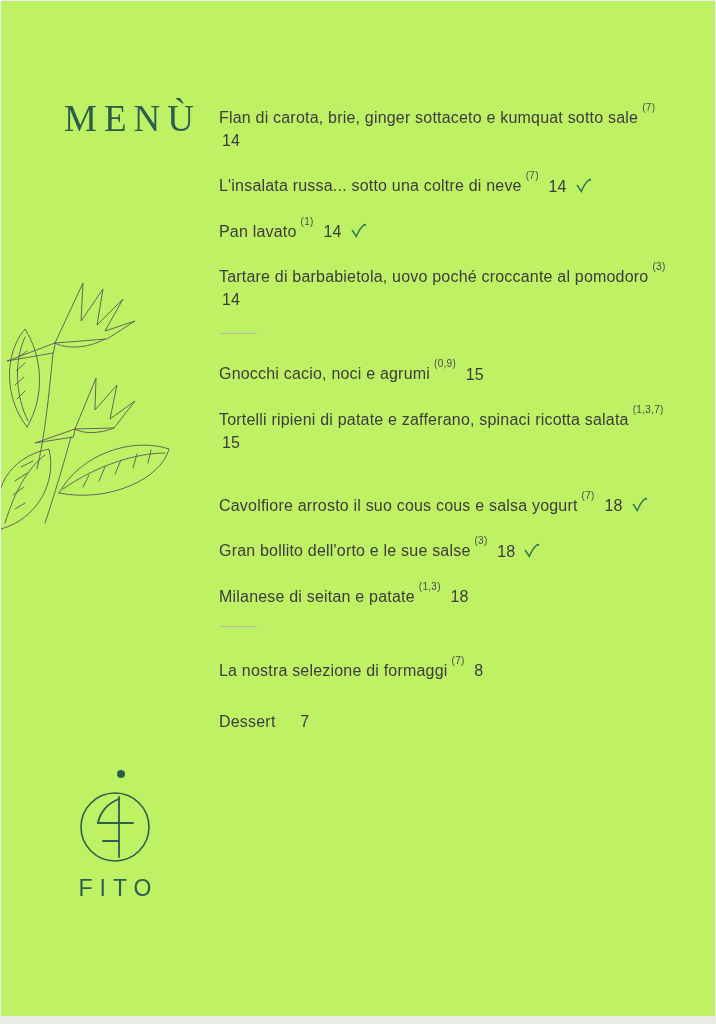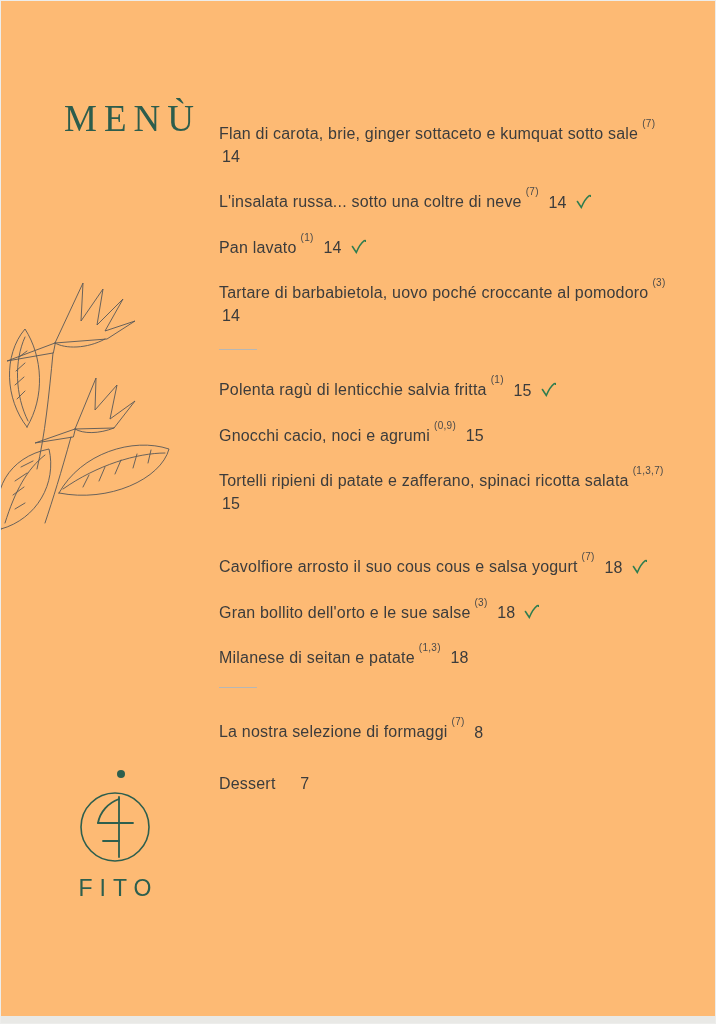--- a/index.html
+++ b/index.html
@@ -1,20 +1,20 @@
 <!DOCTYPE html>
 <html><head>
 <meta charset="utf-8">
 <style>
   html,body{margin:0;padding:0;background:#f6f6f4;}
   .page{
     position:relative;
     width:716px;height:1024px;
     margin:0 auto;
-    background:#fdba74;
+    background:#bef264;
     border:1px solid #ededeb;
     box-sizing:border-box;
     overflow:hidden;
     font-family:"Liberation Sans", sans-serif;
     color:#3c3c3c;
   }
   .page-bottom-edge{
     position:absolute;left:0;right:0;bottom:0;height:7px;
     background:#e9e9e6;
   }
@@ -31,21 +31,21 @@
   .botanical{
     position:absolute;left:-4px;top:276px;
     width:200px;height:262px;
   }
   .botanical path{stroke:#585858;stroke-width:0.9;fill:none;stroke-linejoin:round;stroke-linecap:round;}
   
   .menu-col{
     position:absolute;left:218px;top:101px;width:454px;
     font-size:16px;line-height:23px;letter-spacing:0.2px;
   }
-  .item{margin:16px 0 18px 0;}
+  .item{margin:0 0 18px 0;}
   .item.sp-after{margin-bottom:28px;}
   .section{margin:0;}
   .section.gap-lg{margin-top:36px;}
   .alg{
     font-size:10px;position:relative;top:-6px;
     margin:0 2px 0 4px;letter-spacing:0.3px;color:#4a4a4a;
   }
   .price{margin-left:3px;}
   .price.wide{margin-left:20px;}
   .divider{
@@ -124,27 +124,20 @@
       <p class="item">
         <span>Tartare di barbabietola, uovo poché croccante al pomodoro</span><sup class="alg">(3)</sup>
         <span class="price">14</span>
       </p>
     </div>
 
     <hr class="divider">
 
     <div class="section">
       <p class="item">
-        <span>Polenta ragù di lenticchie salvia fritta</span><sup class="alg">(1)</sup>
-        <span class="price">15</span><svg class="vegan-icon" width="17" height="17" viewBox="0 0 20 20">
-            <path d="M4 10 C6 13 7.5 15.5 8.6 17 C11 11 14 6 18 3" fill="none" stroke="#2f7d4f" stroke-width="1.8" stroke-linecap="round"></path>
-            <path d="M18 3 C19.6 1.4 21.4 2.2 20.6 3.9 C19.8 5.5 18.2 4.8 18 3 Z" fill="#2f7d4f"></path>
-          </svg>
-      </p>
-      <p class="item">
         <span>Gnocchi cacio, noci e agrumi</span><sup class="alg">(0,9)</sup>
         <span class="price">15</span>
       </p>
       <p class="item">
         <span>Tortelli ripieni di patate e zafferano, spinaci ricotta salata</span><sup class="alg">(1,3,7)</sup>
         <span class="price">15</span>
       </p>
     </div>
 
     <div class="section gap-lg">

